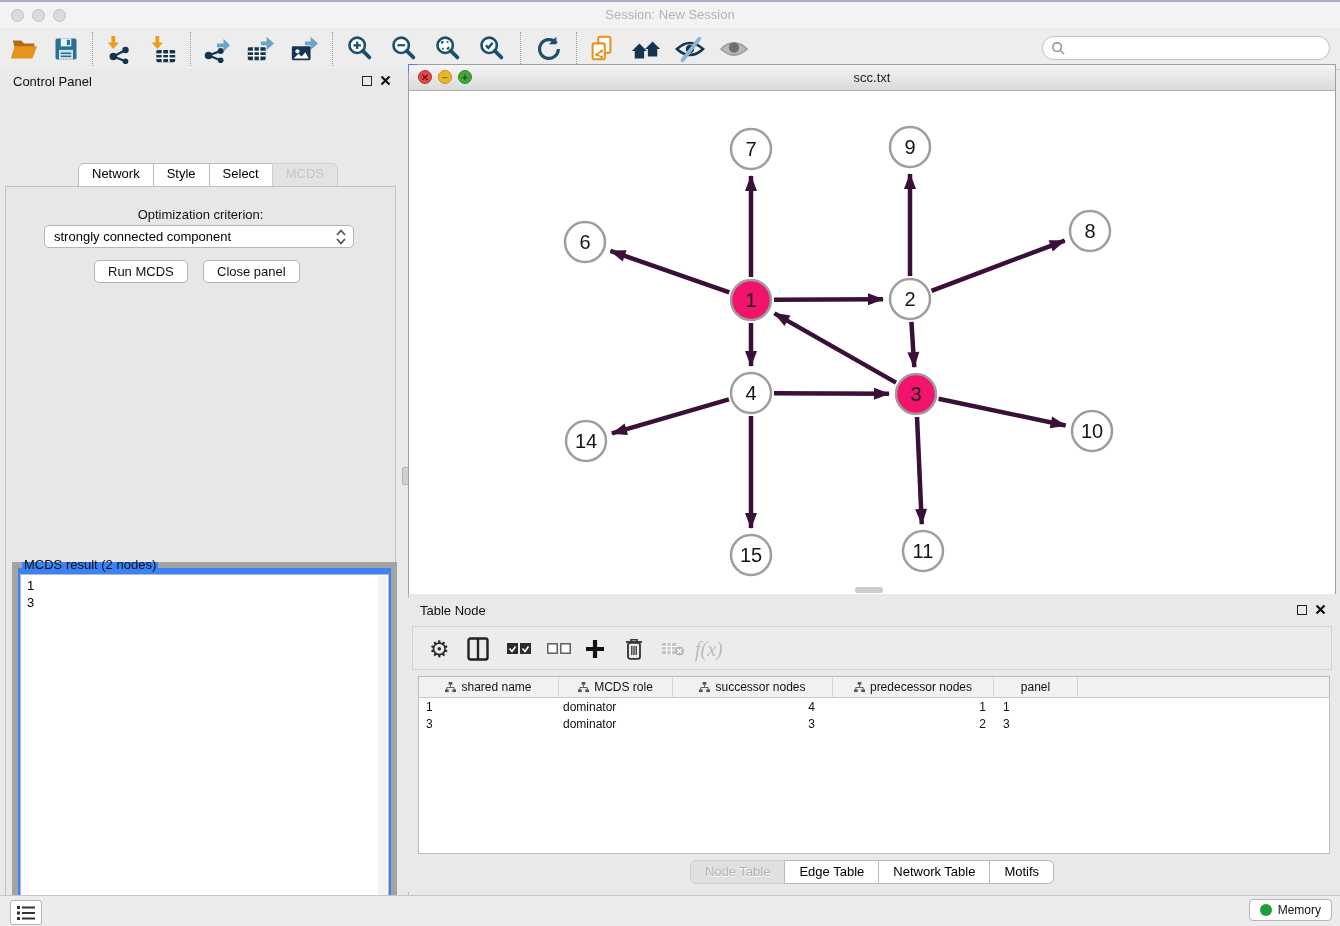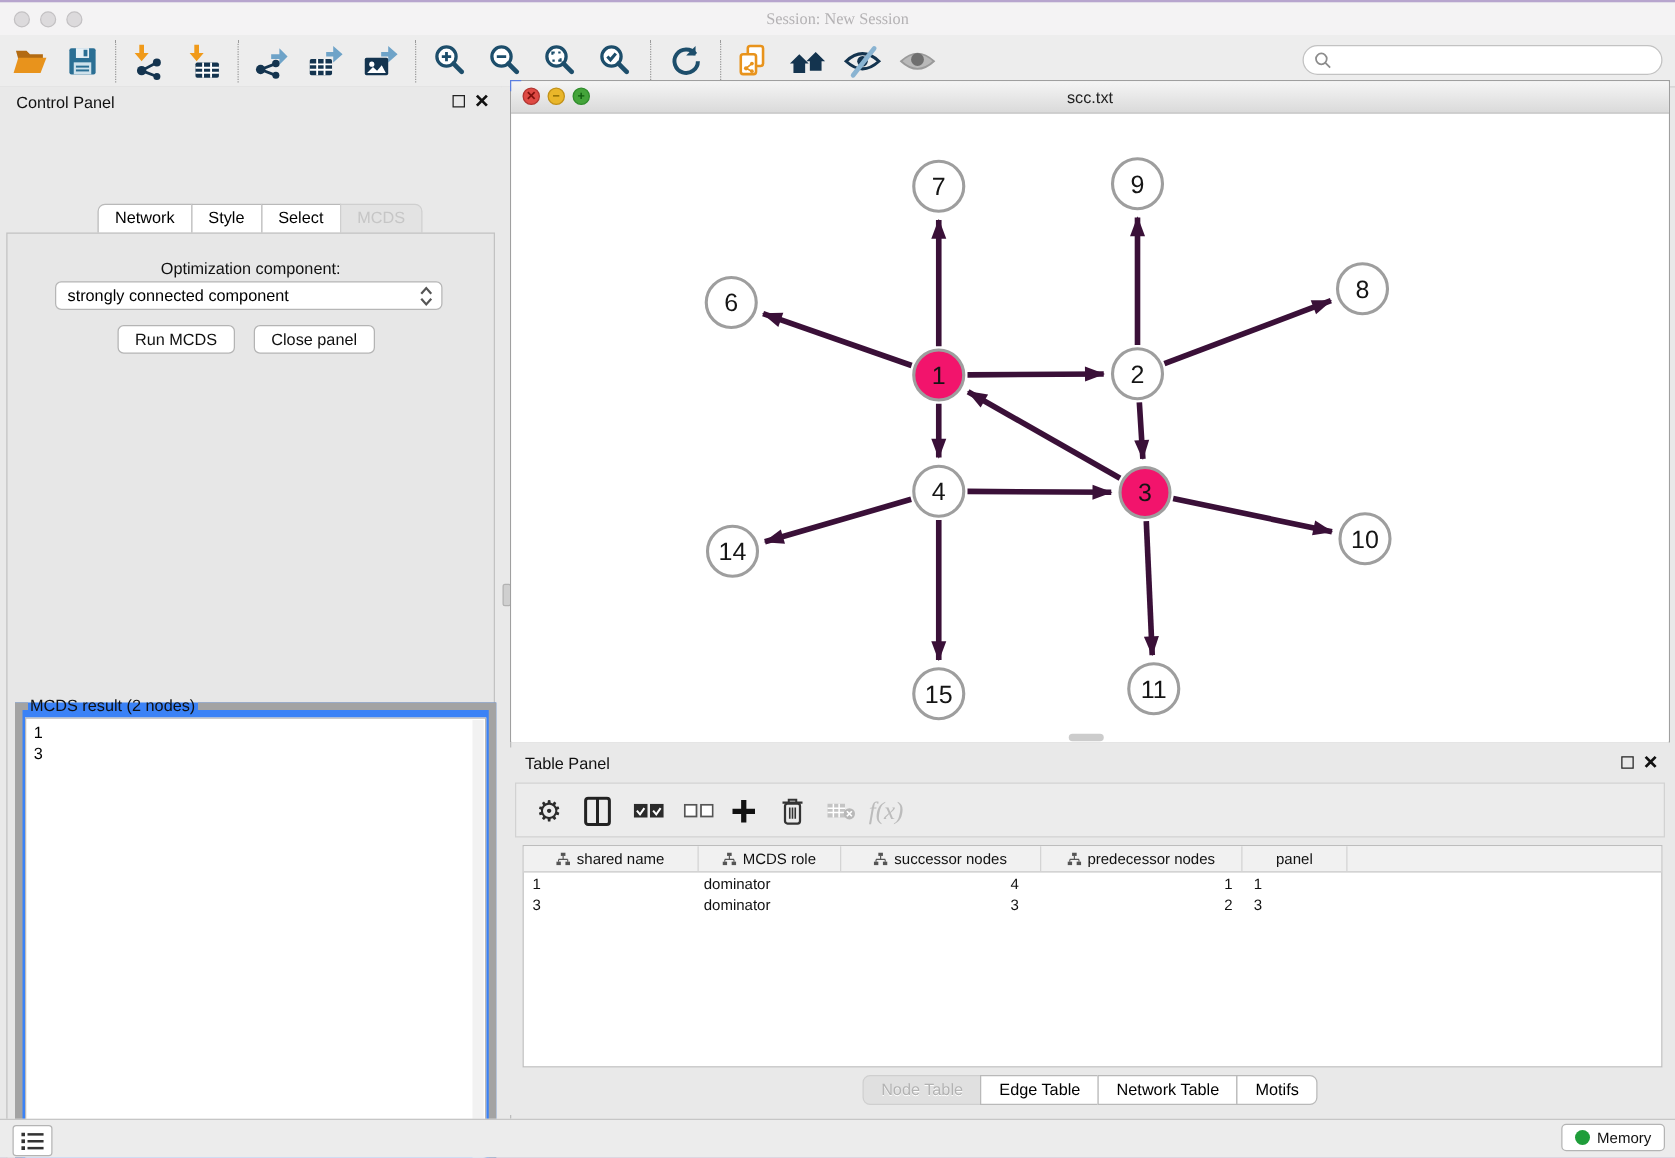--- a/index.html
+++ b/index.html
@@ -4,21 +4,21 @@
 <style>
   html,body{margin:0;padding:0;}
   body{width:1340px;height:926px;position:relative;background:#b7a5ce;
        font-family:"Liberation Sans",sans-serif;overflow:hidden;}
   .app{position:absolute;top:2px;left:0;width:1340px;height:924px;background:#e9e9e9;}
 
   
   .titlebar{position:absolute;top:0;left:0;width:100%;height:26px;background:#f4f3f4;border-bottom:1px solid #dcdcdc;}
   .traffic{position:absolute;top:7px;left:11px;display:flex;gap:8px;}
   .traffic span{width:13px;height:13px;border-radius:50%;background:#dcdadc;border:1px solid #c3c1c3;box-sizing:border-box;}
-  .title-text{text-align:center;line-height:26px;color:#b4b2b4;font-size:13px;font-family:Liberation Serif, serif;}
+  .title-text{text-align:center;line-height:26px;color:#b4b2b4;font-size:13px;}
 
   
   .main-toolbar{position:absolute;top:26px;left:0;width:100%;height:41px;background:#ededed;border-bottom:1px solid #cfcfcf;}
   .ticon{position:absolute;top:5px;width:32px;height:32px;display:flex;align-items:center;justify-content:center;cursor:default;}
   .tsep{position:absolute;top:4px;height:34px;width:0;border-left:1px dotted #9b9b9b;}
   .search{position:absolute;right:10px;top:8px;width:288px;height:24px;background:#fff;border:1px solid #c2c2c2;border-radius:13px;box-sizing:border-box;display:flex;align-items:center;padding-left:8px;gap:5px;}
   .search input{border:none;outline:none;flex:1;font-size:13px;background:transparent;height:18px;}
 
   
   .control-panel{position:absolute;top:67px;left:0;width:401px;height:826px;background:#e9e9e9;}
@@ -245,21 +245,21 @@
           </svg>
       </span>
     </div>
     <div class="seg-tabs">
       <div class="seg">Network</div>
       <div class="seg">Style</div>
       <div class="seg">Select</div>
       <div class="seg sel">MCDS</div>
     </div>
     <div class="cp-body">
-      <div class="opt-label">Optimization component:</div>
+      <div class="opt-label">Optimization criterion:</div>
       <div class="criterion">
         <span>strongly connected component</span>
         <span class="chev">
           <svg width="12" height="18" viewBox="0 0 12 18">
               <path d="M2 7l4-4.5L10 7" fill="none" stroke="#555" stroke-width="1.8"></path>
               <path d="M2 11l4 4.5L10 11" fill="none" stroke="#555" stroke-width="1.8"></path>
             </svg>
         </span>
       </div>
       <button class="btn run-btn">Run MCDS</button>
@@ -336,21 +336,21 @@
             <circle cx="514" cy="460" r="20" fill="#ffffff" stroke="#9e9e9e" stroke-width="2.5"></circle>
             <text x="514" y="460" text-anchor="middle" dy="0.36em" font-size="20" fill="#151515" font-family="&quot;Liberation Sans&quot;, sans-serif">11</text>
           </g>
       </svg>
       <div class="hscroll-hint"></div>
     </div>
   </div>
 
   <div class="table-panel">
     <div class="panel-head">
-      <span class="pt" style="left:12px">Table Panel</span>
+      <span class="pt" style="left:12px">Table Node</span>
       <span class="winbtns">
         <span class="float-btn"></span>
         <svg width="11" height="11" viewBox="0 0 11 11">
             <path d="M1.5 1.5l8 8M9.5 1.5l-8 8" stroke="#111" stroke-width="2.2"></path>
           </svg>
       </span>
     </div>
     <div class="tp-toolbar">
       <div class="tbicon" style="left:16px">
           <span class="gear-glyph">⚙</span>

